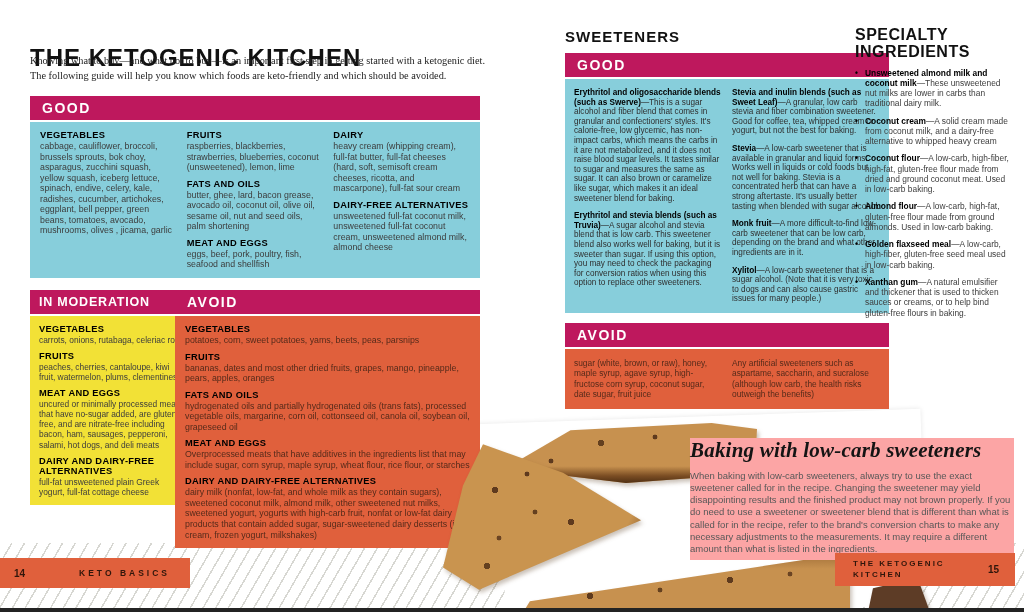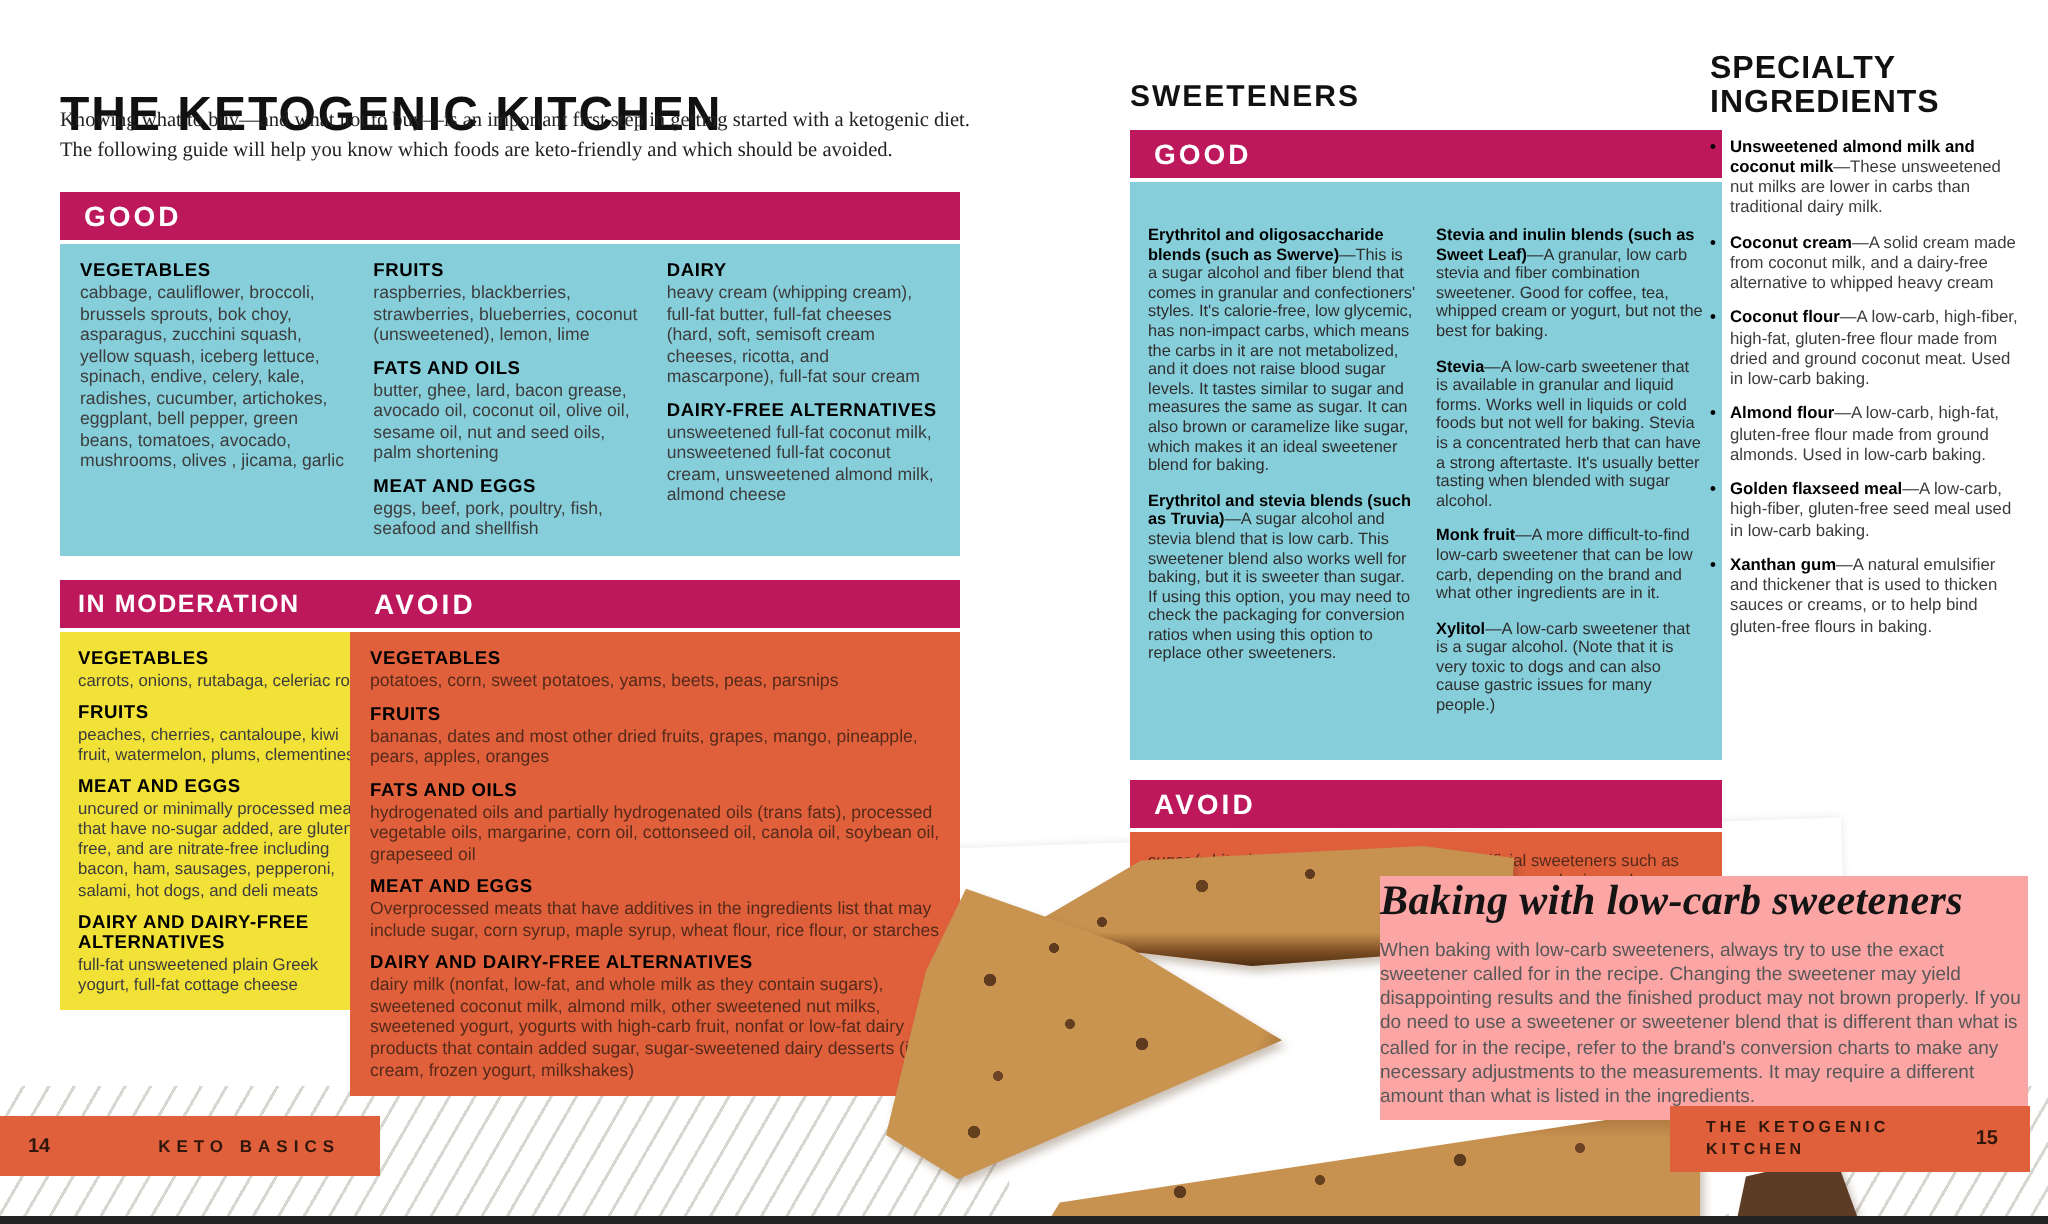--- a/index.html
+++ b/index.html
@@ -41,23 +41,23 @@
   .avoid-box .cat p{color:#552a1a;}
   .footer-left{
     position:absolute;left:0;top:558px;width:190px;height:30px;background:#E0603C;z-index:30;
     display:flex;align-items:center;justify-content:space-between;
     padding:0 20px 0 14px;box-sizing:border-box;
   }
   .footer-left .pn, .footer-right .pn{font-size:10px;font-weight:bold;color:#31160b;}
   .footer-left .fl{font-size:8.5px;font-weight:bold;letter-spacing:3px;color:#31160b;}
 
   
-  .sweet-column{position:absolute;left:565px;top:40px;width:296px;z-index:3;}
+  .sweet-column{position:absolute;left:565px;top:28px;width:324px;z-index:3;}
   .r-title{font-size:15px;font-weight:bold;letter-spacing:1px;color:#111;margin:0 0 8px 0;}
-  .sweet-good-box{background:#87CEDB;display:flex;gap:10px;padding:22px 9px;box-sizing:border-box;}
+  .sweet-good-box{background:#87CEDB;display:flex;gap:10px;padding:9px 9px;box-sizing:border-box;}
   .sweet-good-box .col{flex:1;}
   .entry{margin:0 0 8px 0;font-size:8.2px;line-height:1.17;color:#2e2e2e;}
   .entry b{color:#000;}
   .entry:last-child{margin-bottom:0;}
   .sweet-avoid-box{background:#E0603C;display:flex;gap:10px;padding:9px 9px;box-sizing:border-box;}
   .sweet-avoid-box p{margin:0;flex:1;font-size:8.4px;line-height:1.25;color:#552a1a;}
   .sweet-avoid-bar{margin-top:10px;}
 
   
   .spec-column{position:absolute;left:855px;top:26px;width:158px;z-index:3;}

